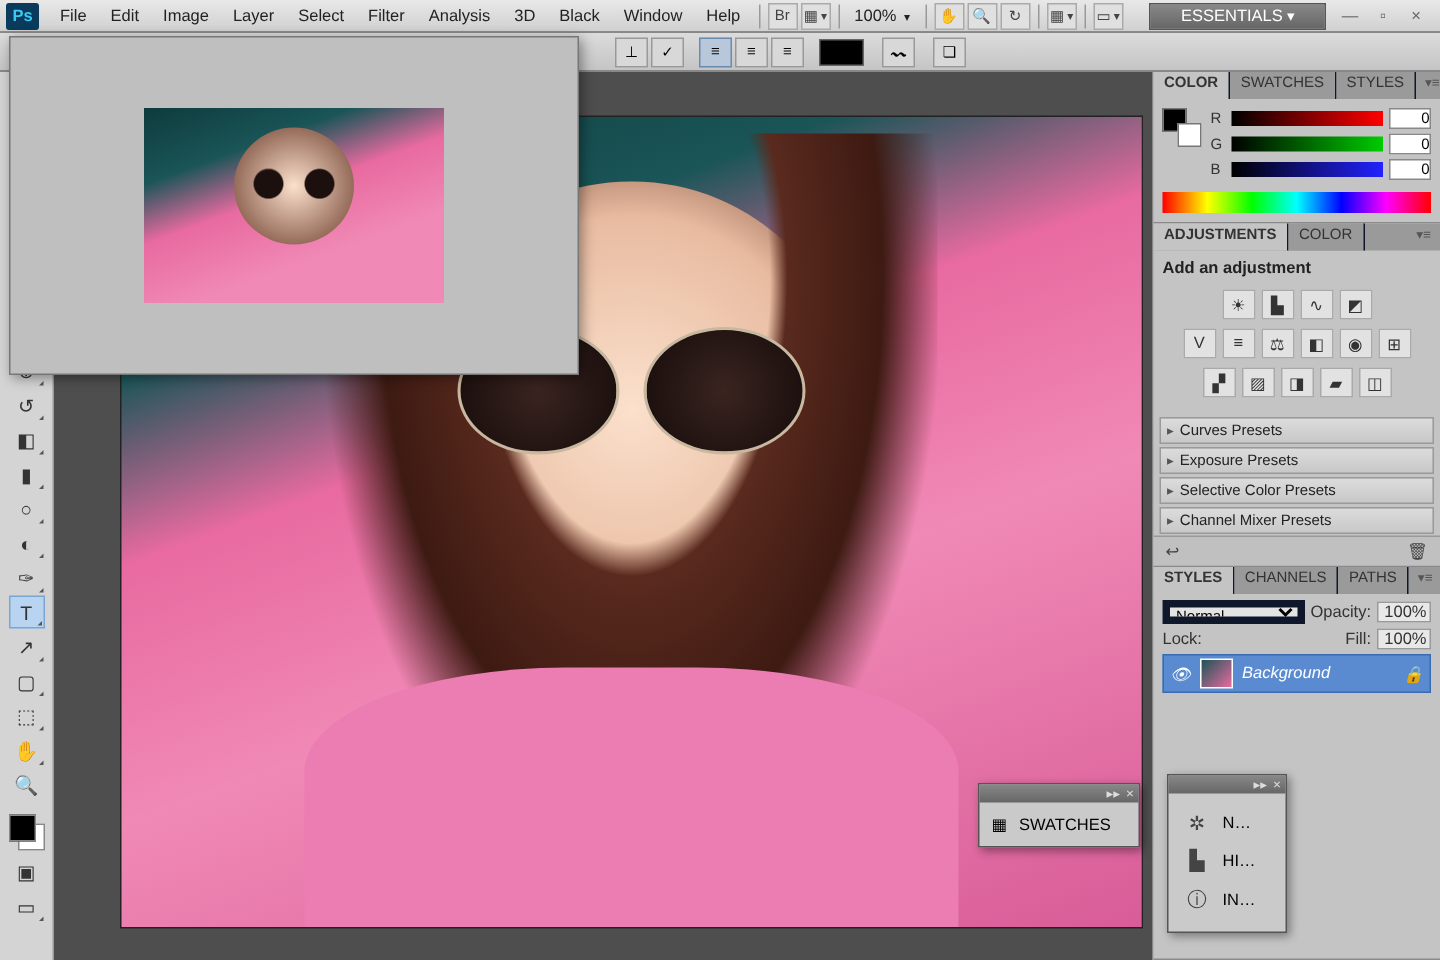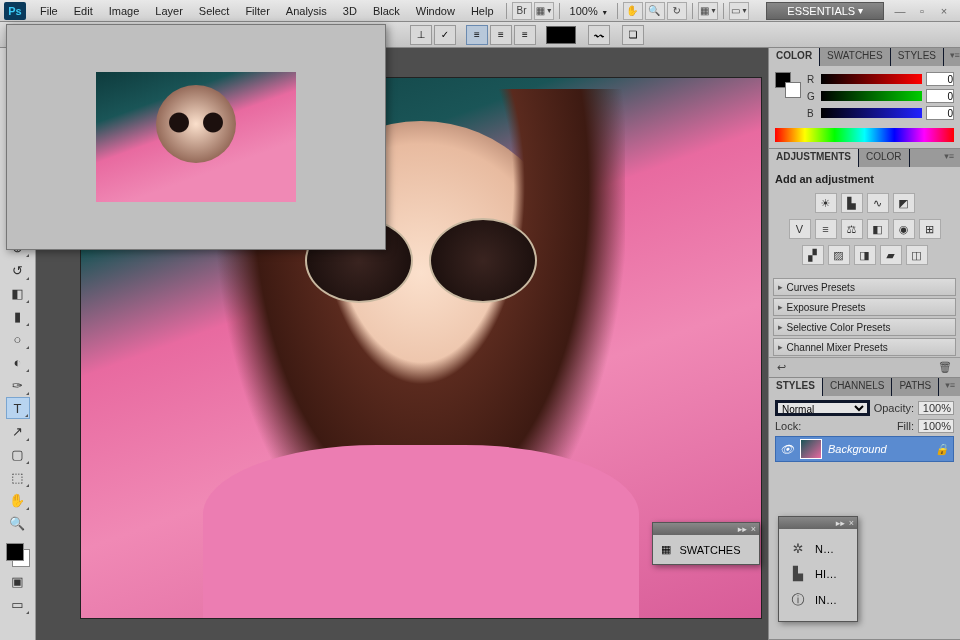--- a/index.html
+++ b/index.html
@@ -55,21 +55,21 @@
 .spectrum{height:14px;background:linear-gradient(90deg,red,yellow,lime,cyan,blue,magenta,red);margin:2px 6px 6px}
 .adj-body{padding:6px;font-size:10px;color:#222}
 .adj-body .t{font-weight:bold;margin-bottom:8px}
 .adj-row{display:flex;justify-content:center;gap:4px;margin-bottom:6px}
 .adj-ic{width:22px;height:20px;border:1px solid #aaa;background:#e2e2e2;display:flex;align-items:center;justify-content:center;font-size:11px;color:#333}
 .preset{height:18px;background:linear-gradient(#dcdcdc,#c8c8c8);border:1px solid #9a9a9a;margin:1px 4px;display:flex;align-items:center;padding-left:4px;font-size:10px;color:#222}
 .preset::before{content:"▸";margin-right:4px;font-size:9px;color:#555}
 .panel-foot{height:20px;background:#c0c0c0;border-top:1px solid #999;display:flex;align-items:center;justify-content:space-between;padding:0 8px;font-size:11px;color:#444}
 .layers-body{padding:4px 6px}
 .lrow{display:flex;align-items:center;gap:4px;margin-bottom:3px;font-size:10px;color:#333}
-.lrow select{flex:1;height:16px;font-size:10px;background:#e4e4e4;border:3px solid #0f172a}
+.lrow select{flex:1;height:16px;font-size:10px;background:#e4e4e4;border:5px solid #0f172a}
 .lrow .v{width:36px;height:14px;border:1px solid #999;background:#e8e8e8;text-align:right;padding-right:2px}
 .layer-item{height:26px;background:#5a8bd0;border:1px solid #3a6ab0;display:flex;align-items:center;padding:0 4px;gap:6px;color:#fff;font-size:10px;font-style:italic}
 .layer-item .eye{width:14px;text-align:center}
 .layer-item .th{width:22px;height:20px;background:linear-gradient(135deg,#1a5557,#e86aa0);border:1px solid #fff}
 .layer-item .lock{margin-left:auto}
 .float{position:absolute;background:#cacaca;border:1px solid #555;box-shadow:2px 2px 6px rgba(0,0,0,.4)}
 .float .fh{height:12px;background:linear-gradient(#888,#666);display:flex;justify-content:flex-end;align-items:center;padding:0 3px;gap:4px}
 .float .fh span{color:#ddd;font-size:9px;cursor:default}
 .float .fb{padding:8px;display:flex;align-items:center;gap:8px}
 .float .fb.col{flex-direction:column;align-items:stretch;gap:2px}

